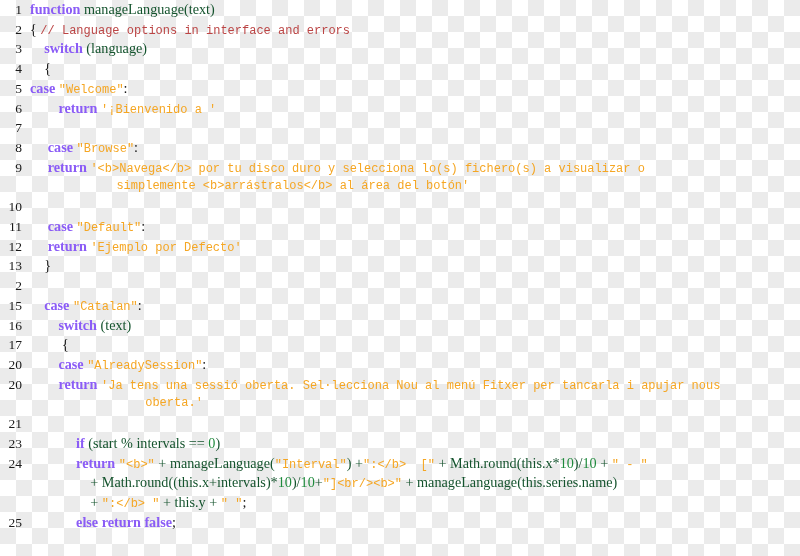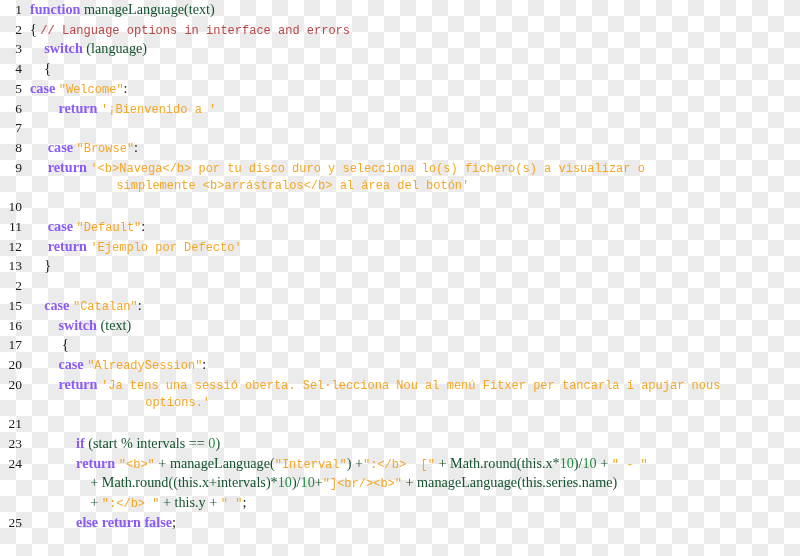--- a/index.html
+++ b/index.html
@@ -92,20 +92,20 @@
     <div class="code-row"><div class="gutter">10</div><div class="code-cell"></div></div>
     <div class="code-row"><div class="gutter">11</div><div class="code-cell"><span class="tok id">     </span><span class="tok k">case </span><span class="tok s">"Default"</span><span class="tok punc">:</span></div></div>
     <div class="code-row"><div class="gutter">12</div><div class="code-cell"><span class="tok id">     </span><span class="tok k">return </span><span class="tok s">'Ejemplo por Defecto'</span></div></div>
     <div class="code-row"><div class="gutter">13</div><div class="code-cell"><span class="tok punc">    }</span></div></div>
     <div class="code-row"><div class="gutter">2</div><div class="code-cell"></div></div>
     <div class="code-row"><div class="gutter">15</div><div class="code-cell"><span class="tok id">    </span><span class="tok k">case </span><span class="tok s">"Catalan"</span><span class="tok punc">:</span></div></div>
     <div class="code-row"><div class="gutter">16</div><div class="code-cell"><span class="tok id">        </span><span class="tok k">switch </span><span class="tok id">(text)</span></div></div>
     <div class="code-row"><div class="gutter">17</div><div class="code-cell"><span class="tok punc">         {</span></div></div>
     <div class="code-row"><div class="gutter">20</div><div class="code-cell"><span class="tok id">        </span><span class="tok k">case </span><span class="tok s">"AlreadySession"</span><span class="tok punc">:</span></div></div>
     <div class="code-row"><div class="gutter">20</div><div class="code-cell"><span class="tok id">        </span><span class="tok k">return </span><span class="tok s">'Ja tens una sessió oberta. Sel·lecciona Nou al menú Fitxer per tancarla i apujar nous</span></div></div>
-    <div class="code-row"><div class="gutter"></div><div class="code-cell"><span class="tok s">                options.'</span></div></div>
+    <div class="code-row"><div class="gutter"></div><div class="code-cell"><span class="tok s">                oberta.'</span></div></div>
     <div class="code-row"><div class="gutter">21</div><div class="code-cell"></div></div>
     <div class="code-row"><div class="gutter">23</div><div class="code-cell"><span class="tok id">             </span><span class="tok k">if </span><span class="tok id">(start % intervals == </span><span class="tok num">0</span><span class="tok id">)</span></div></div>
     <div class="code-row"><div class="gutter">24</div><div class="code-cell"><span class="tok id">             </span><span class="tok k">return </span><span class="tok s">"&lt;b&gt;"</span><span class="tok id"> + manageLanguage(</span><span class="tok s">"Interval"</span><span class="tok id">) +</span><span class="tok s">":&lt;/b&gt;  ["</span><span class="tok id"> + Math.round(this.x*</span><span class="tok num">10</span><span class="tok id">)/</span><span class="tok num">10</span><span class="tok id"> + </span><span class="tok s">" - "</span></div></div>
     <div class="code-row"><div class="gutter"></div><div class="code-cell"><span class="tok id">                 + Math.round((this.x+intervals)*</span><span class="tok num">10</span><span class="tok id">)/</span><span class="tok num">10</span><span class="tok id">+</span><span class="tok s">"]&lt;br/&gt;&lt;b&gt;"</span><span class="tok id"> + manageLanguage(this.series.name)</span></div></div>
     <div class="code-row"><div class="gutter"></div><div class="code-cell"><span class="tok id">                 + </span><span class="tok s">":&lt;/b&gt; "</span><span class="tok id"> + this.y + </span><span class="tok s">" "</span><span class="tok punc">;</span></div></div>
     <div class="code-row"><div class="gutter">25</div><div class="code-cell"><span class="tok id">             </span><span class="tok k">else return false</span><span class="tok punc">; </span></div></div>
   </div>
 
 </body></html>

